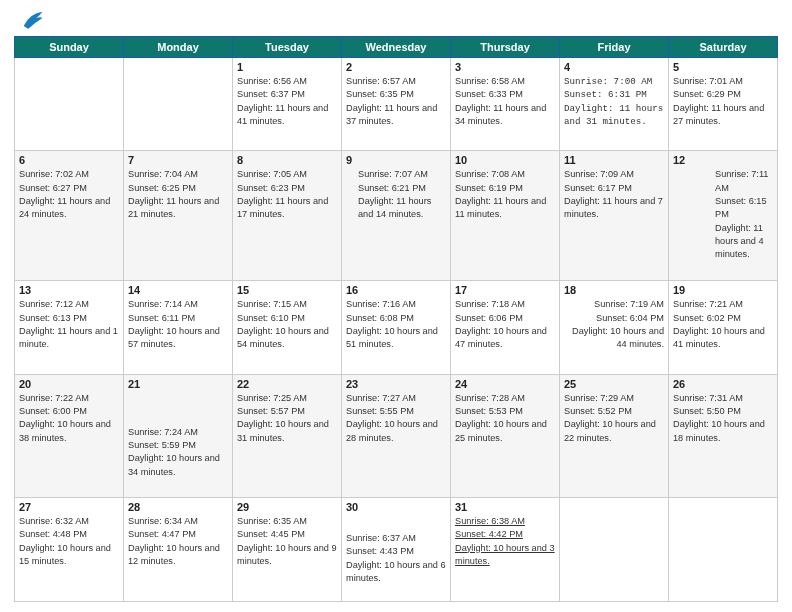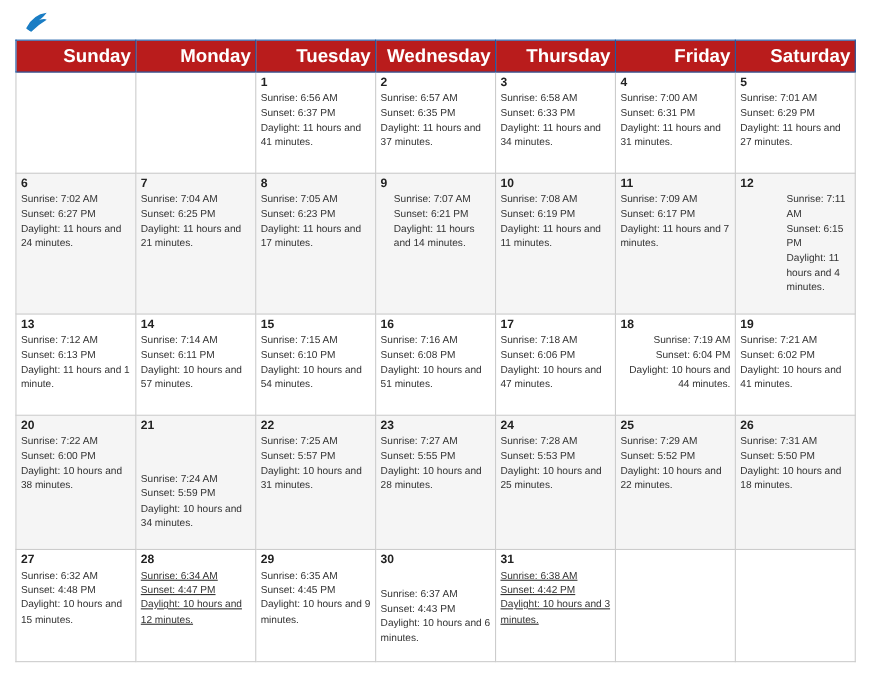--- a/index.html
+++ b/index.html
@@ -53,26 +53,26 @@
       font-size: 14px;
       color: #444;
     }
     .calendar {
       flex: 1;
       border-collapse: collapse;
       width: 100%;
       table-layout: fixed;
     }
     .calendar th {
-      background: #b91c1c;
+      background: #0f766e;
       color: #fff;
-      font-size: 17px;
+      font-size: 11px;
       font-weight: bold;
       padding: 4px 4px;
-      text-align: right;
+      text-align: center;
       border: 1px solid #1a5ca8;
     }
     .calendar td {
       vertical-align: top;
       font-size: 9.2px;
       color: #222;
       padding: 3px 4px;
       border: 1px solid #ccc;
       height: 82px;
       width: calc(100% / 7);
@@ -151,21 +151,21 @@
 Daylight: 11 hours and 37 minutes.</div>
           </td>
           <td>
             <div class="day-num">3</div>
             <div class="day-info" style="white-space: pre-line;">Sunrise: 6:58 AM
 Sunset: 6:33 PM
 Daylight: 11 hours and 34 minutes.</div>
           </td>
           <td>
             <div class="day-num">4</div>
-            <div class="day-info" style="white-space: pre-line;">Sunrise: 7:00 AM
+            <div class="day-info" style="white-space: pre-line; font-family: Liberation Mono, monospace;">Sunrise: 7:00 AM
 Sunset: 6:31 PM
 Daylight: 11 hours and 31 minutes.</div>
           </td>
           <td>
             <div class="day-num">5</div>
             <div class="day-info" style="white-space: pre-line;">Sunrise: 7:01 AM
 Sunset: 6:29 PM
 Daylight: 11 hours and 27 minutes.</div>
           </td>
         </tr>
@@ -303,21 +303,21 @@
         </tr>
         <tr>
           <td>
             <div class="day-num">27</div>
             <div class="day-info" style="white-space: pre-line;">Sunrise: 6:32 AM
 Sunset: 4:48 PM
 Daylight: 10 hours and 15 minutes.</div>
           </td>
           <td>
             <div class="day-num">28</div>
-            <div class="day-info" style="white-space: pre-line; text-decoration: underline;">Sunrise: 6:34 AM
+            <div class="day-info" style="white-space: pre-line;">Sunrise: 6:34 AM
 Sunset: 4:47 PM
 Daylight: 10 hours and 12 minutes.</div>
           </td>
           <td>
             <div class="day-num">29</div>
             <div class="day-info" style="white-space: pre-line;">Sunrise: 6:35 AM
 Sunset: 4:45 PM
 Daylight: 10 hours and 9 minutes.</div>
           </td>
           <td>

